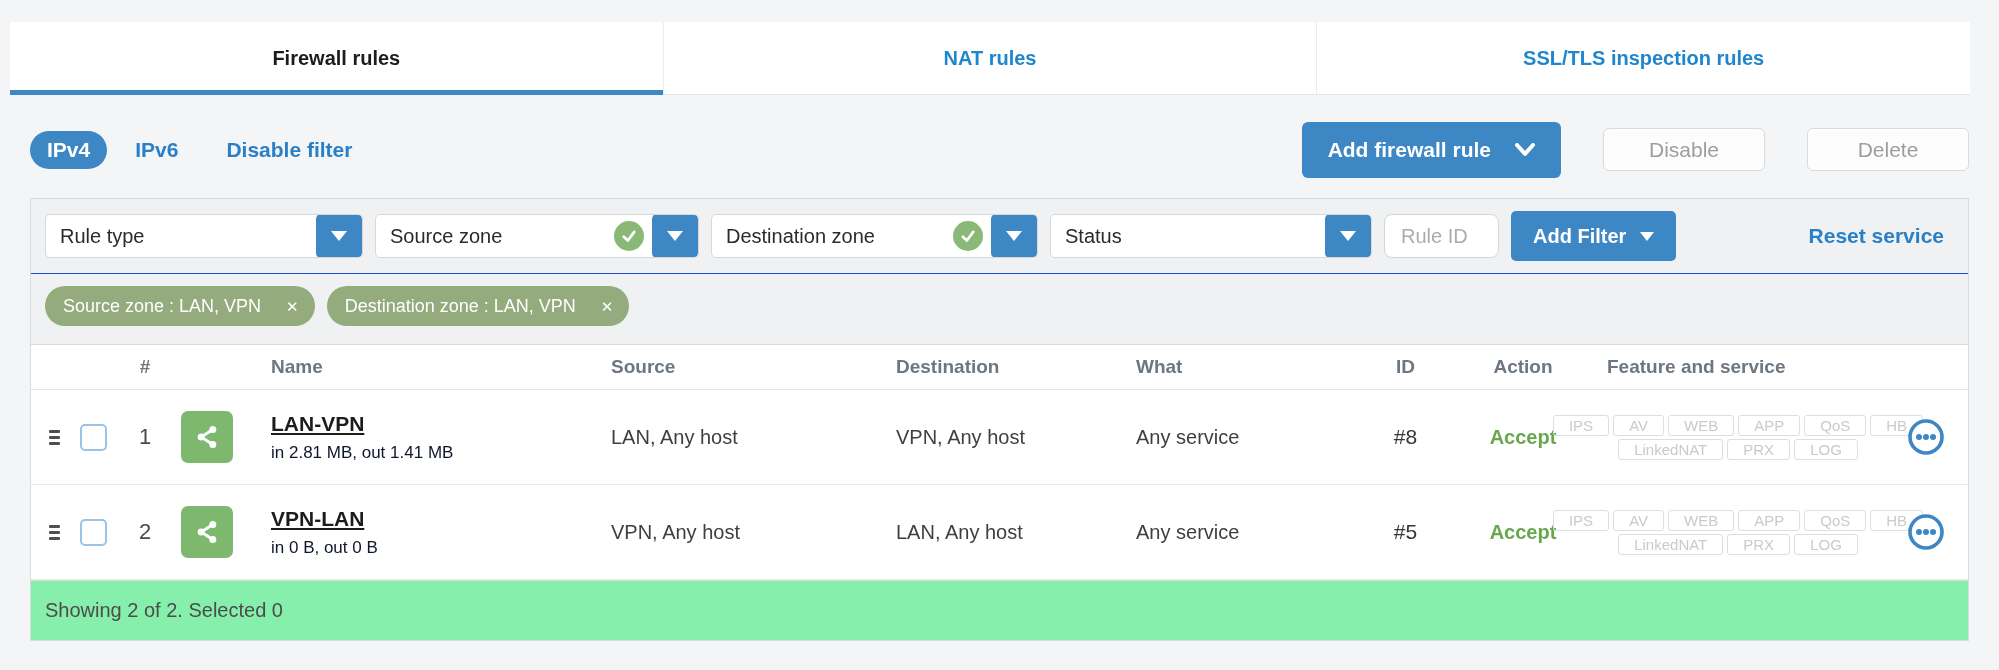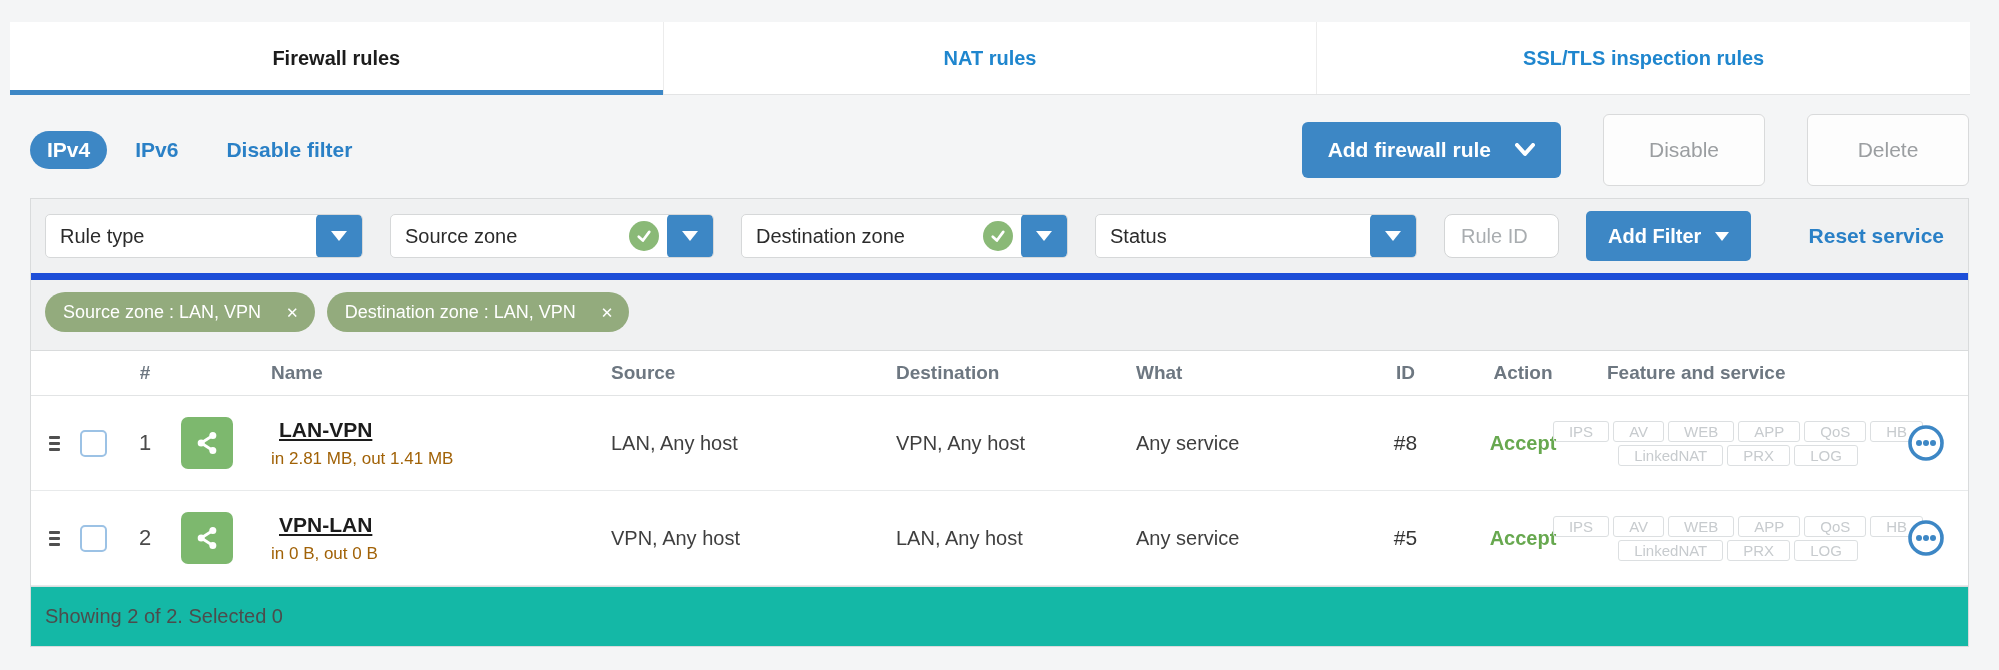--- a/index.html
+++ b/index.html
@@ -36,31 +36,31 @@
   .filterlink { color:#2a80c6; font-weight:700; font-size:21px; margin-left:48px; cursor:pointer; }
   .toolbar-right { margin-left:auto; display:flex; align-items:center; gap:42px; }
   .btn-primary {
     background:#3d87c5; color:#fff; border:none; border-radius:6px;
     height:56px; padding:0 26px; font-size:21px; font-weight:600;
     display:flex; align-items:center; gap:24px; cursor:pointer;
     font-family:inherit;
   }
   .btn-ghost {
     background:#fdfdfd; color:#9b9ea1; border:1px solid #d9dadb; border-radius:6px;
-    height:72px; width:162px; font-size:21px; cursor:pointer; font-family:inherit;
+    height:43px; width:162px; font-size:21px; cursor:pointer; font-family:inherit;
   }
   
   .panel {
     margin:20px 30px 0 30px; background:#f0f1f2;
     border:1px solid #d9dbdc;
   }
   
   .filter-row {
-    display:flex; align-items:center; padding:12px 14px; gap:27px;
-    border-bottom:7px solid #1d4ed8;
+    display:flex; align-items:center; padding:12px 14px; gap:12px;
+    border-bottom:1px solid #1d4ed8;
   }
   .dropdown {
     height:44px; background:#fff; border:1px solid #d6d8d9; border-radius:5px;
     display:flex; align-items:center; overflow:hidden; cursor:pointer;
   }
   .dropdown .dd-label { flex:1; padding-left:14px; font-size:20px; color:#2b2b2b; }
   .dd-check {
     width:30px; height:30px; border-radius:50%; background:#8ab977;
     display:flex; align-items:center; justify-content:center; margin-right:8px; flex:none;
   }
@@ -112,33 +112,33 @@
   .drag-handle i { width:11px; height:3px; background:#4f4f4f; border-radius:1px; }
   .cbx {
     width:27px; height:27px; border:2px solid #9cc2e5; border-radius:5px;
     background:#fff; margin:0 auto; cursor:pointer;
   }
   .rownum { text-align:center; font-size:22px; color:#4a4a4a; }
   .groupicon {
     width:52px; height:52px; background:#7db86e; border-radius:7px;
     display:flex; align-items:center; justify-content:center; margin:0 auto;
   }
-  .rulename { font-size:21px; font-weight:700; color:#1c1c1c; text-decoration:underline; cursor:pointer; display:inline-block;margin-left:8px; }
-  .traffic { font-size:17px; color:#a16207; margin-top:7px; }
+  .rulename { font-size:21px; font-weight:700; color:#1c1c1c; text-decoration:underline; cursor:pointer; display:inline-block; }
+  .traffic { font-size:17px; color:#0f172a; margin-top:7px; }
   .id-cell { text-align:center; font-size:21px; color:#353535; }
   .action-cell { text-align:center; font-size:20px; font-weight:700; color:#67a84f; }
   .badges { display:flex; flex-direction:column; gap:3px; align-items:center; }
   .badge-line { display:flex; gap:4px; justify-content:center; }
   .badge {
     border:1px solid #dcdfe1; color:#c7cbce; border-radius:3px;
     font-size:15px; padding:1px 15px; background:transparent; white-space:nowrap;
   }
   .menu-cell { display:flex; justify-content:center; }
   .footer {
-    background:#14b8a6; border-top:1px solid #dcdedf; height:60px;
+    background:#86efac; border-top:1px solid #dcdedf; height:60px;
     display:flex; align-items:center; padding-left:14px;
     font-size:20px; color:#4c4c4c;
   }
   svg { display:block; }
 </style>
 </head>
 <body>
 
 <div class="tabbar">
   <div class="tab active">

